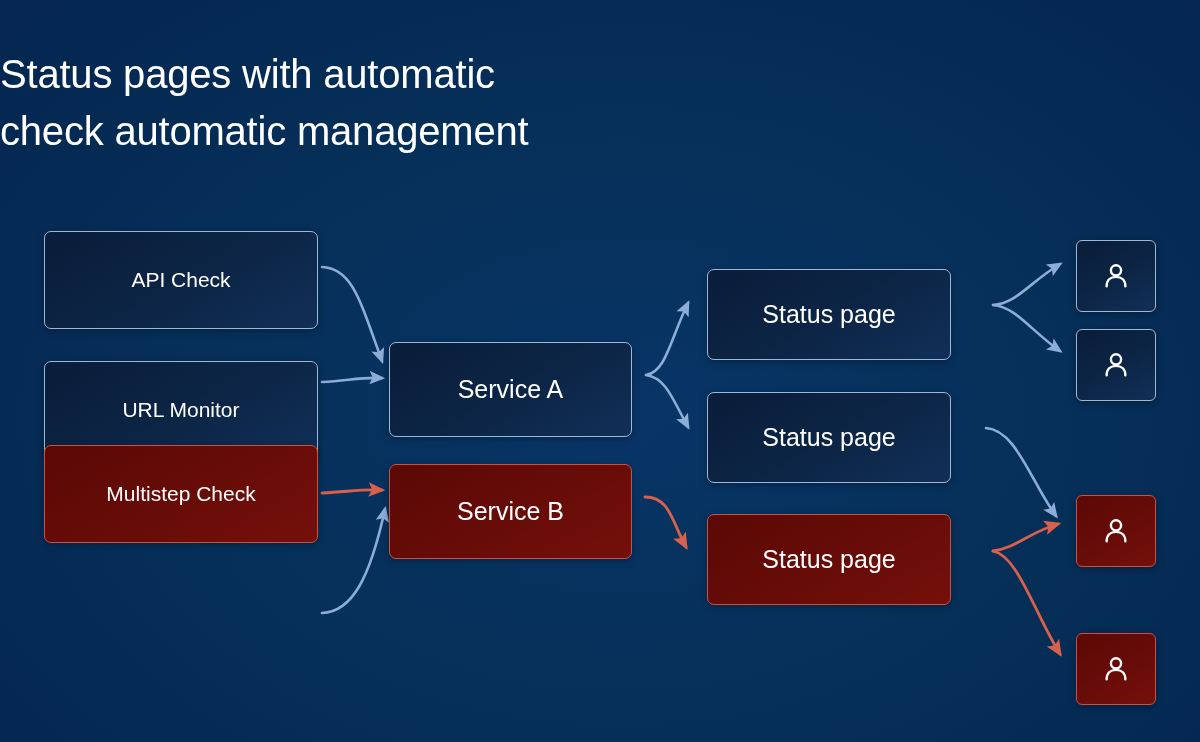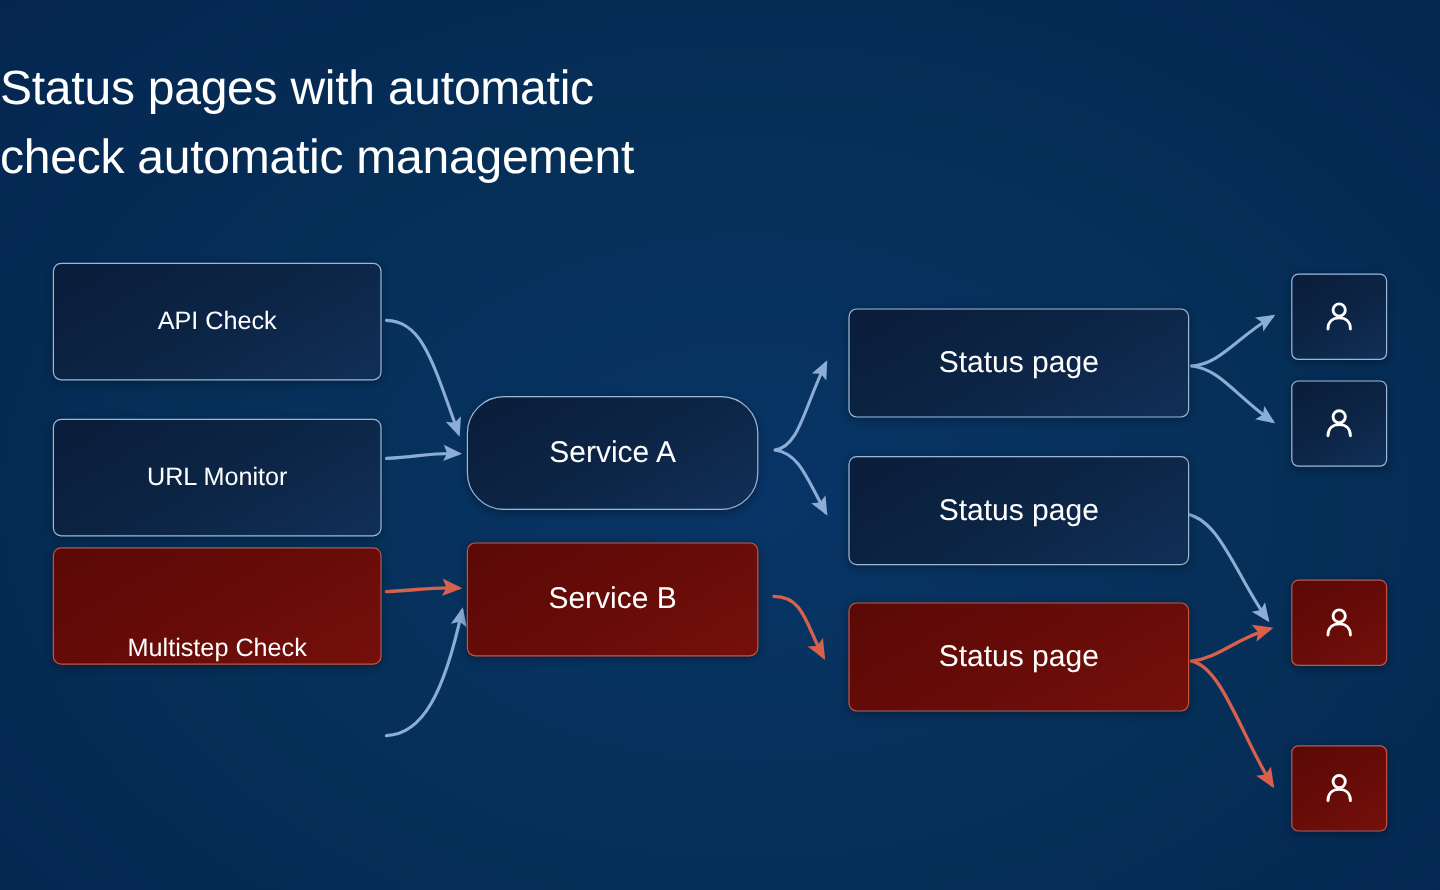--- a/index.html
+++ b/index.html
@@ -39,20 +39,21 @@
   
   .node {
     position: absolute;
     box-sizing: border-box;
     border-radius: 7px;
     display: flex;
     align-items: center;
     color: #ffffff;
     font-weight: 400;
     white-space: nowrap;
+    margin-top: 12px;
   }
   .node.blue {
     background: linear-gradient(150deg, #0a1d3a 0%, #0c2444 48%, #112f57 100%);
     border: 1px solid #9db8d6;
     box-shadow: 0 2px 7px rgba(0,0,0,0.30);
   }
   .node.red {
     background: linear-gradient(150deg, #5b0906 0%, #680c08 55%, #75100b 100%);
     border: 1px solid #c9523f;
     box-shadow: 0 2px 7px rgba(0,0,0,0.30);
@@ -61,38 +62,38 @@
   
   .check {
     left: 44px;
     width: 274px;
     height: 98px;
     justify-content: center;
     font-size: 21px;
   }
   .check-1 { top: 219px; }
   .check-2 { top: 349px; }
-  .check-3 { top: 456px; align-items: flex-end; }
+  .check-3 { top: 433px; }
   .check-4 { top: 563px; }
 
   
   .service {
     left: 389px;
     width: 243px;
     height: 95px;
     justify-content: center;
     font-size: 25px;
   }
-  .service-1 { top: 330px; border-radius: 31px; }
+  .service-1 { top: 330px; }
   .service-2 { top: 452px; }
 
   
   .status {
     left: 707px;
-    width: 284px;
+    width: 244px;
     height: 91px;
     justify-content: center;
     font-size: 25px;
   }
   .status-1 { top: 257px; }
   .status-2 { top: 380px; }
   .status-3 { top: 502px; }
 
   
   .user {

